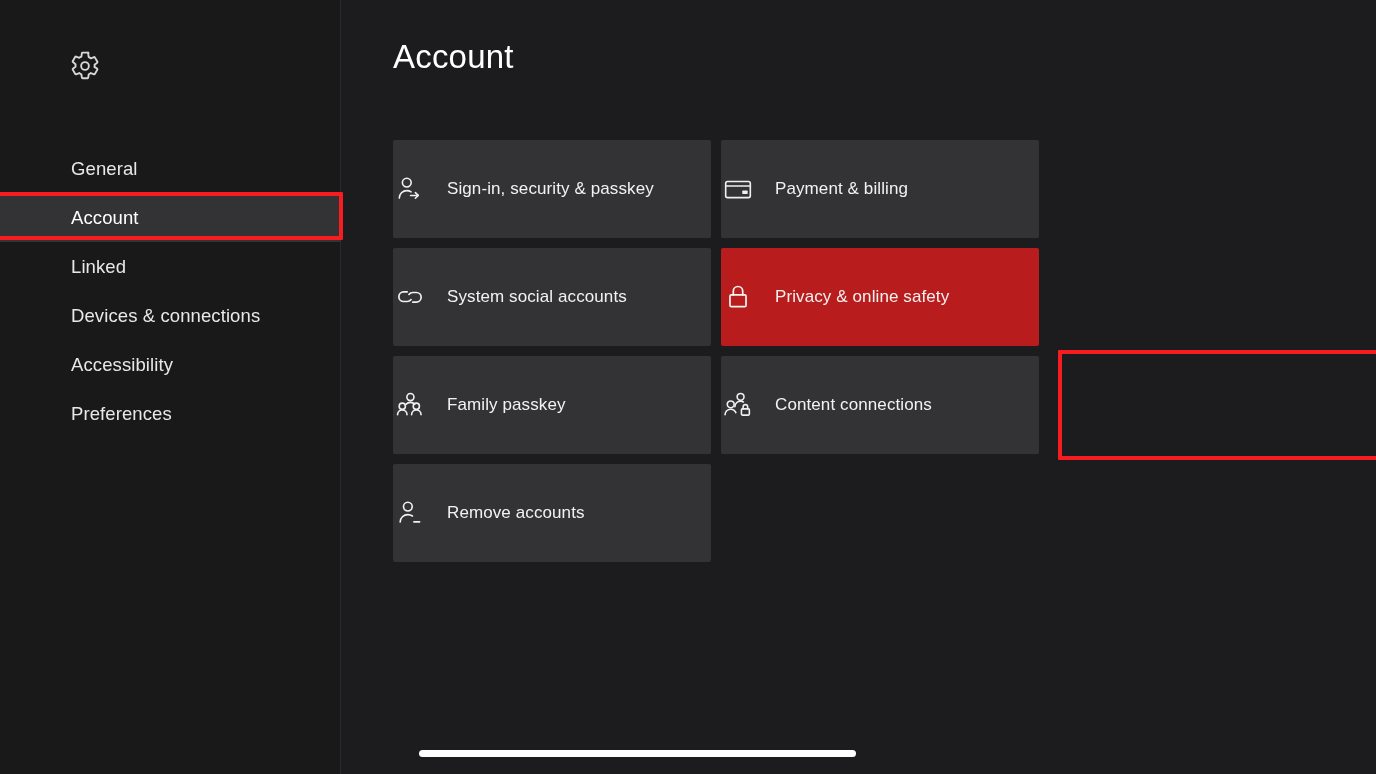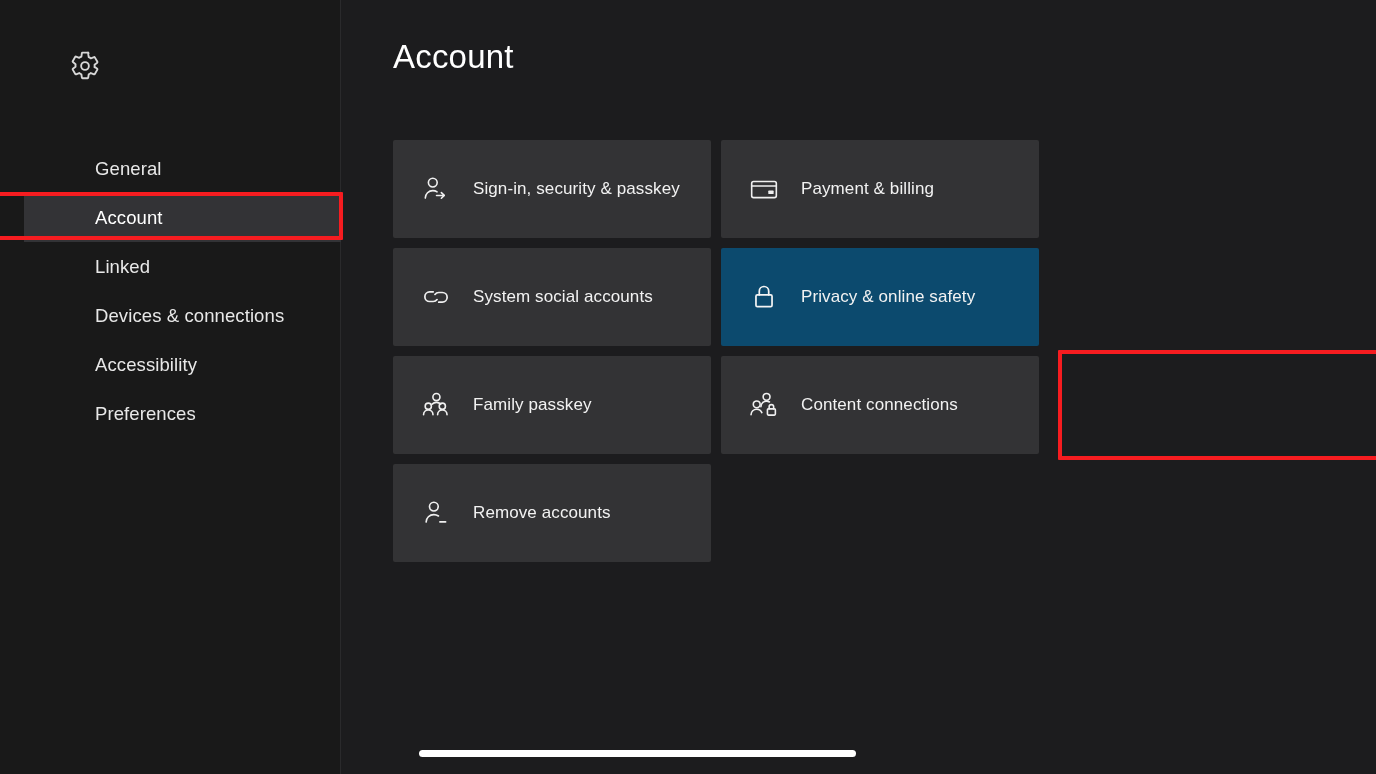--- a/index.html
+++ b/index.html
@@ -56,21 +56,20 @@
     height: 49px;
     display: flex;
     align-items: center;
     padding-left: 71px;
     font-size: 18.5px;
     font-weight: 400;
     color: #e8e8e8;
     letter-spacing: 0.1px;
     cursor: pointer;
     background: transparent;
-    margin-left: 24px;
   }
 
   .nav-item.active {
     background: #333336;
     color: #ffffff;
   }
 
   
   .main {
     position: relative;
@@ -99,27 +98,26 @@
     grid-auto-rows: 98px;
     column-gap: 10px;
     row-gap: 10px;
   }
 
   .tile {
     background: #333335;
     border-radius: 2px;
     display: flex;
     align-items: center;
-    padding-left: 26px;
     cursor: pointer;
     position: relative;
   }
 
   .tile.highlighted-bg {
-    background: #0c4a6e;
+    background: #b91c1c;
   }
 
   .tile-icon {
     width: 34px;
     height: 34px;
     flex: 0 0 34px;
     display: flex;
     align-items: center;
     justify-content: center;
     margin-right: 20px;

